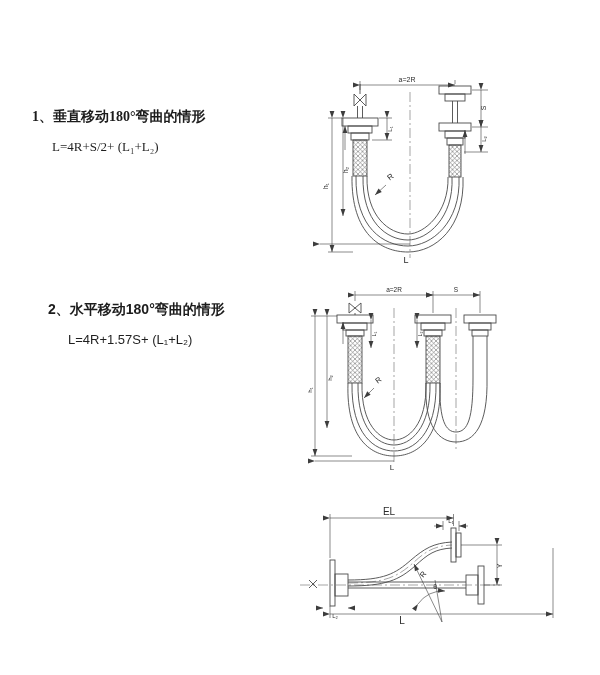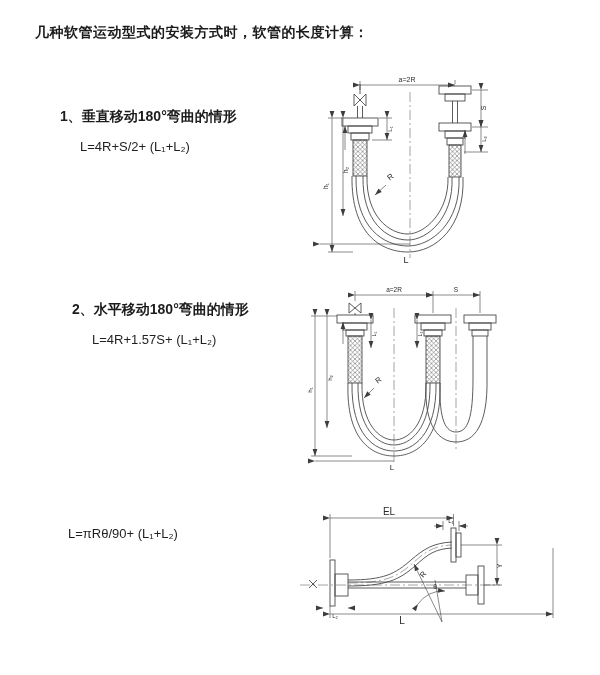--- a/index.html
+++ b/index.html
@@ -6,22 +6,22 @@
   body{
     width:600px;height:675px;background:#ffffff;position:relative;overflow:hidden;
     font-family:"Liberation Sans","DejaVu Sans",sans-serif;color:#222;
   }
   .page{position:absolute;inset:0;background:#fff;}
   .title{
     position:absolute;left:35px;top:24px;font-size:14px;font-weight:700;
     color:#1c1c1c;letter-spacing:.5px;white-space:nowrap;
   }
   .sec{position:absolute;width:265px;}
-  #sec1{left:60px;top:108px;}
-  #sec2{left:48px;top:301px;margin-left:24px;}
+  #sec1{left:32px;top:108px;font-family:Liberation Serif, serif;}
+  #sec2{left:48px;top:301px;}
   #sec3{left:48px;top:520px;}
   .heading{font-size:14px;font-weight:700;color:#1c1c1c;margin-bottom:7px;white-space:nowrap;}
   .formula{font-size:13px;color:#1f1f1f;margin-left:20px;line-height:28px;white-space:nowrap;}
   .dia{position:absolute;}
   #dia1{left:295px;top:66px;}
   #dia2{left:292px;top:278px;}
   #dia3{left:292px;top:490px;}
   svg text{font-family:"Liberation Sans","DejaVu Sans",sans-serif;fill:#2a2a2a;}
   .draw{stroke:#4a4a4a;fill:none;stroke-width:0.9;}
   .dim{stroke:#3d3d3d;fill:none;stroke-width:0.6;}
@@ -37,21 +37,20 @@
     <defs>
       <marker id="arr" markerWidth="8" markerHeight="6" refX="7.5" refY="3" orient="auto" markerUnits="userSpaceOnUse">
         <path d="M0.5,0.6 L7.5,3 L0.5,5.4 z" fill="#3d3d3d"></path>
       </marker>
       <pattern id="xh" width="4.5" height="4.5" patternUnits="userSpaceOnUse">
         <path d="M0 4.5 L4.5 0 M0 0 L4.5 4.5" stroke="#6f6f6f" stroke-width="0.6"></path>
       </pattern>
     </defs>
   </svg>
 
-  <div class="title">几种软管运动型式的安装方式时，软管的长度计算：</div>
 
   <div class="sec" id="sec1">
     <div class="heading">1、垂直移动180°弯曲的情形</div>
     <div class="formula">L=4R+S/2+ (L₁+L₂)</div>
   </div>
 
   <svg class="dia" id="dia1" width="305" height="200" viewBox="0 0 305 200">
     <g>
       <line class="cl" x1="115" y1="26" x2="115" y2="192"></line>
     </g>
@@ -180,21 +179,20 @@
       <text font-size="6" text-anchor="middle" transform="rotate(-90 19.5 112)" x="19.5" y="112">h₁</text>
       <text font-size="6" text-anchor="middle" transform="rotate(-90 40 100)" x="40" y="100">h₂</text>
       <text font-size="5.5" text-anchor="middle" transform="rotate(-90 84 56)" x="84" y="56">L₁</text>
       <text font-size="5.5" text-anchor="middle" transform="rotate(-90 130 56)" x="130" y="56">L₂</text>
       <text font-size="7.5" text-anchor="middle" transform="rotate(-38 88 104)" x="88" y="104">R</text>
       <text x="100" y="192" font-size="8" text-anchor="middle">L</text>
     </g>
   </svg>
 
   <div class="sec" id="sec3">
-    <div class="formula">L=πRθ/90+ (L₁+L₂)</div>
   </div>
 
   <svg class="dia" id="dia3" width="308" height="170" viewBox="0 0 308 170">
     <g>
       <line class="cl" x1="8" y1="95" x2="208" y2="95"></line>
       <path class="cl" d="M56 93 C 93 93, 105 87, 121 73 C 134 61, 142 56, 160 55"></path>
     </g>
     <g class="draw">
 
       <path d="M17 90 L25 98 M17 98 L25 90"></path>

